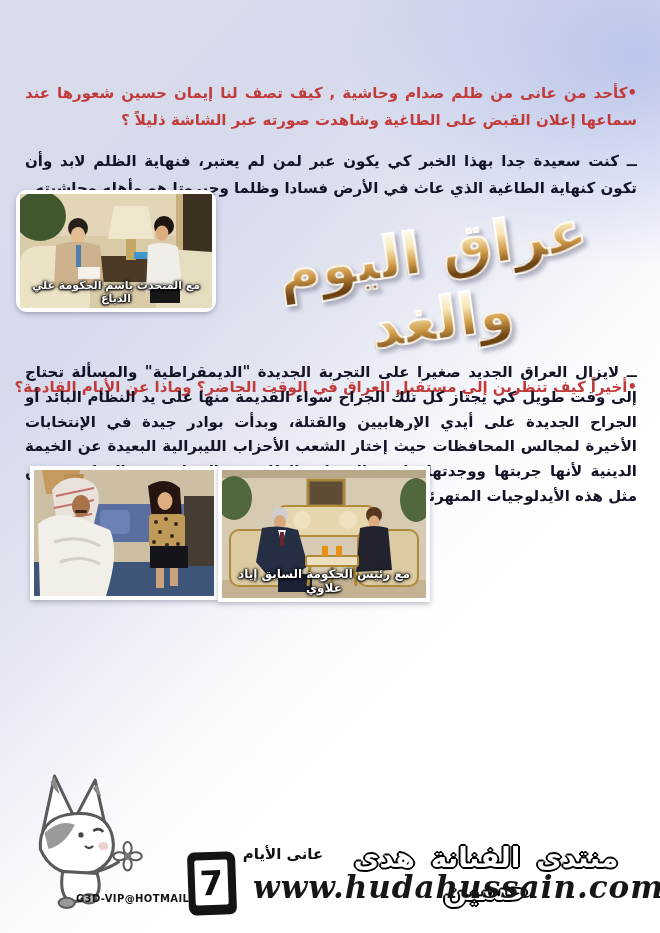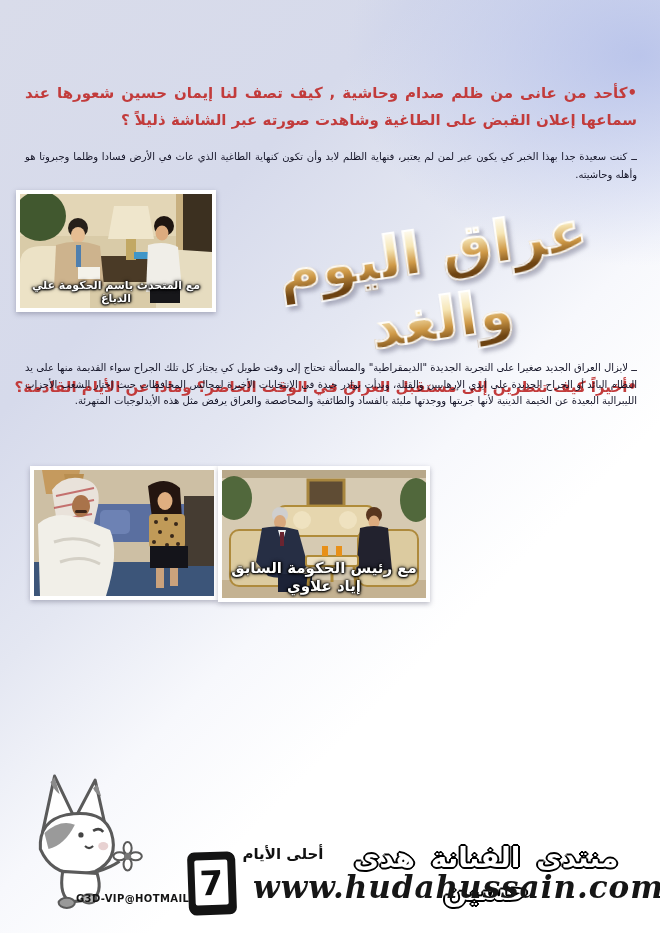--- a/index.html
+++ b/index.html
@@ -11,21 +11,21 @@
       linear-gradient(135deg, #d9dcea 0%, #d6daeb 26%, #e4e7f2 42%, #f7f8fc 56%, #ffffff 68%);
   }
   .q {
     position:absolute; left:25px; width:612px;
     color:#c23b3b; font-size:15px; font-weight:bold; line-height:1.8;
     direction:rtl; text-align:justify;
   }
   .q.one-line { text-align:right; white-space:nowrap;margin-top:48px; }
   .a {
     position:absolute; left:25px; width:612px;
-    color:#131326; font-size:10px; font-weight:normal; line-height:1.8;
+    color:#131326; font-size:15px; font-weight:bold; line-height:1.8;
     direction:rtl; text-align:justify;
   }
   #q1 { top:80px; }
   #a1 { top:148px; }
   #q2 { top:326px; }
   #a2 { top:360px; line-height:1.65; }
 
   
   .title-wrap {
     position:absolute; top:214px; right:2px; width:446px; height:110px;
@@ -48,26 +48,26 @@
     position:absolute; background:#fff; padding:4px;
     box-shadow:0 2px 5px rgba(60,60,90,0.35);
   }
   .photo-inner { position:relative; overflow:hidden; }
   .photo-inner svg { display:block; }
   .caption {
     position:absolute; left:0; right:0; bottom:3px; text-align:center;
     color:#fff; font-weight:bold; direction:rtl;
     text-shadow:0 1px 2px #000, 1px 0 2px #000, -1px 0 2px #000, 0 0 4px rgba(0,0,0,.9);
   }
-  #photo1 { left:16px; top:190px; }
+  #photo1 { left:16px; top:190px;border-radius:11px; }
   #photo1 .caption { font-size:11px; }
   #photo2 { left:30px; top:466px; }
   #photo2 .caption { font-size:10px; }
   #photo3 { left:218px; top:466px; }
-  #photo3 .caption { font-size:15px; }
+  #photo3 .caption { font-size:12px; }
 
   
   .cat { position:absolute; left:14px; top:770px; width:142px; height:142px; }
   .sindbad {
     position:absolute; left:232px; top:844px; width:102px;
     direction:rtl; text-align:center; color:#111;
     font-size:15px; font-weight:bold; line-height:1.45;
   }
   .email {
     position:absolute; left:76px; top:893px;
@@ -230,21 +230,21 @@
     <g fill="#ffffff" stroke="#5a5a5a" stroke-width="2">
       <ellipse cx="112" cy="77" rx="4" ry="6"></ellipse>
       <ellipse cx="120" cy="85" rx="6" ry="4"></ellipse>
       <ellipse cx="112" cy="93" rx="4" ry="6"></ellipse>
       <ellipse cx="104" cy="85" rx="6" ry="4"></ellipse>
     </g>
     <circle cx="112" cy="85" r="3.5" fill="#777"></circle>
   </svg>
 
   <div class="sindbad">
-    <div>أحلى الأيام</div>
+    <div>عانى الأيام</div>
   </div>
 
   <div class="email">G3D-VIP@HOTMAIL.COM</div>
 
   <div class="stamp">
     <div class="stamp-inner">
       <span>7</span>
     </div>
   </div>
 

